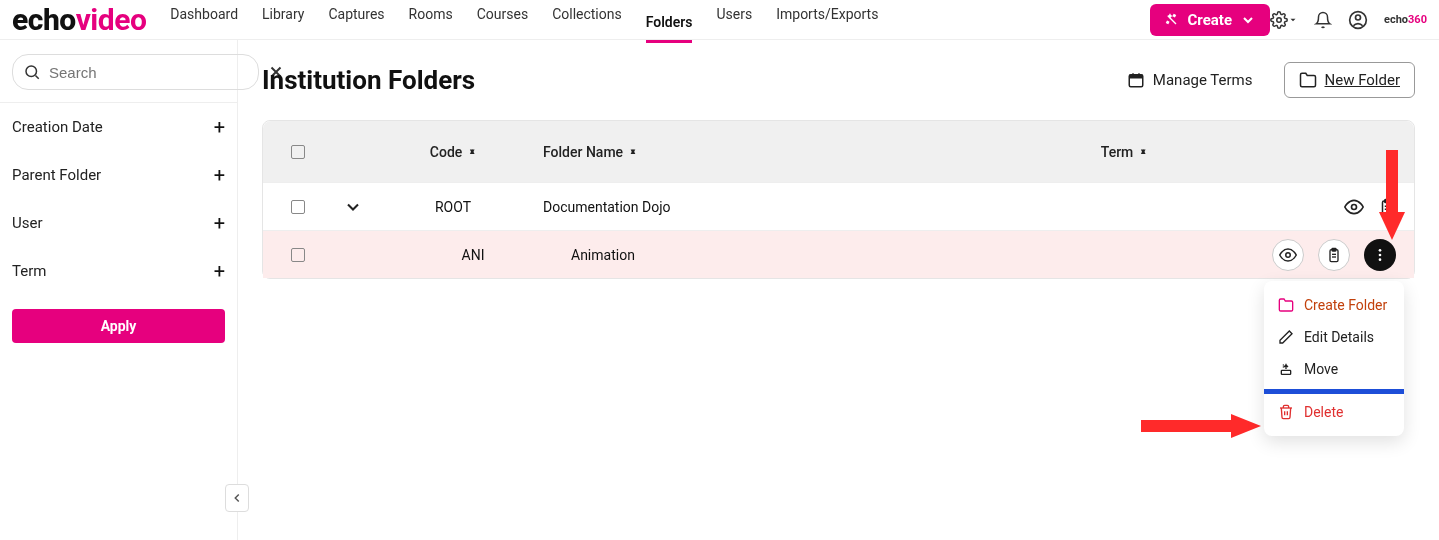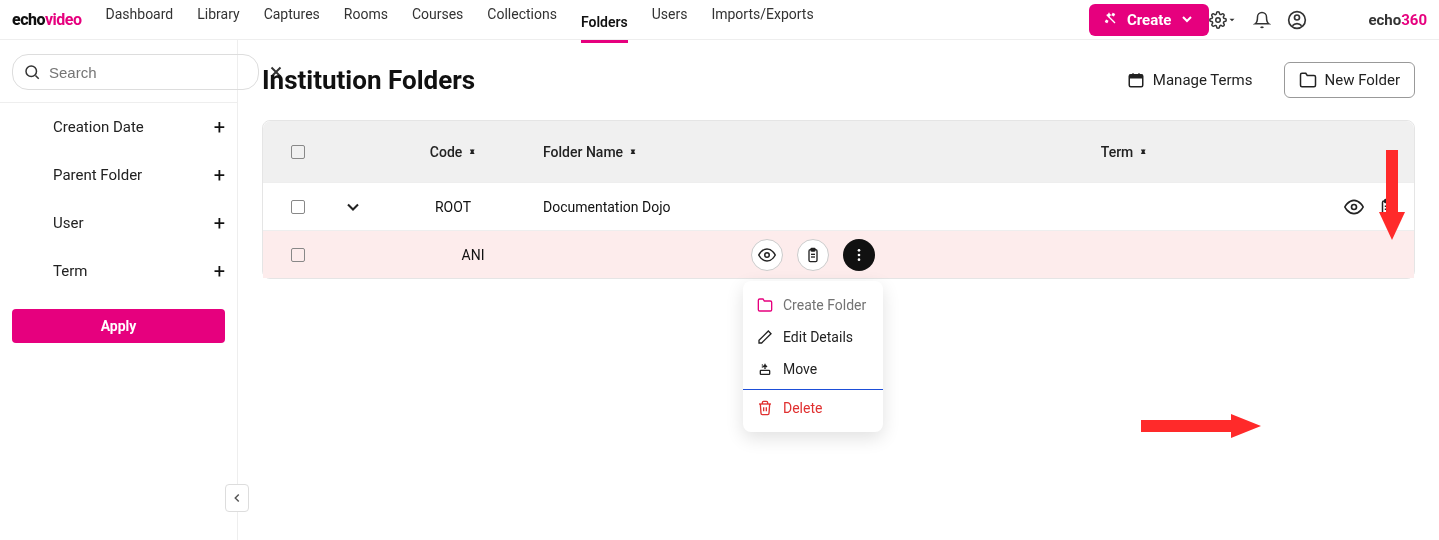--- a/index.html
+++ b/index.html
@@ -1,52 +1,52 @@
 <!DOCTYPE html>
 <html><head>
   <meta charset="utf-8">
   <style>
     * { box-sizing: border-box; margin: 0; padding: 0; }
     body { font-family: -apple-system, BlinkMacSystemFont, "Segoe UI", Roboto, Helvetica, Arial, sans-serif; color: #111; background: #fff; width: 1439px; height: 540px; position: relative; overflow: hidden; }
     
     
     .topnav { display: flex; align-items: center; height: 40px; border-bottom: 1px solid #eee; padding: 0 12px; }
-    .logo { font-size: 16px; font-weight: 700; letter-spacing: -0.5px; margin-right: 24px; }
+    .logo { font-size: 30px; font-weight: 700; letter-spacing: -0.5px; margin-right: 24px; }
     .logo .echo { color: #111; font-weight: 800; }
     .logo .video { color: #e6007e; font-weight: 700; }
     .nav-items { display: flex; gap: 24px; flex: 1; }
     .nav-item { font-size: 14px; color: #333; cursor: pointer; padding: 10px 0; }
     .nav-item.active { color: #111; font-weight: 600; border-bottom: 3px solid #e6007e; margin-top: 8px; }
-    .create-btn { display: flex; gap: 8px; background: #e6007e; color: #fff; border-radius: 6px; padding: 7px 14px; font-weight: 700; font-size: 15px; cursor: pointer; margin-left: 16px; }
+    .create-btn { display: flex; align-items: center; gap: 8px; background: #e6007e; color: #fff; border-radius: 6px; padding: 7px 14px; font-weight: 700; font-size: 15px; cursor: pointer; margin-left: 16px; }
     .create-btn svg { width: 16px; height: 16px; }
     .nav-right { display: flex; align-items: center; gap: 16px; margin-left: auto; }
     .nav-right .icon { cursor: pointer; display: flex; align-items: center; }
-    .echo360 { font-size: 15px; font-weight: 700; color: #333; margin-left: 45px; }
+    .echo360 { font-size: 11px; font-weight: 700; color: #333; }
     .echo360 .n360 { color: #e6007e; }
     
     
     .layout { display: flex; height: calc(540px - 40px); }
     .sidebar { width: 238px; position: relative; border-right: 1px solid #eee; display: flex; flex-direction: column; }
     .search-wrap { display: flex; align-items: center; gap: 8px; padding: 14px 12px 12px 12px; }
     .search-box { flex: 1; display: flex; align-items: center; gap: 8px; border: 1px solid #ddd; border-radius: 16px; padding: 8px 10px; }
     .search-box input { border: none; outline: none; font-size: 15px; flex: 1; color: #555; background: transparent; }
     .search-close { cursor: pointer; }
     .sidebar-divider { height: 1px; background: #eee; }
-    .filter-row { display: flex; justify-content: space-between; align-items: center; padding: 12px 12px; cursor: pointer; font-size: 15px; color: #222; margin-left: 41px; }
+    .filter-row { display: flex; justify-content: space-between; align-items: center; padding: 12px 12px; cursor: pointer; font-size: 15px; color: #222; }
     .filter-row .plus { font-size: 20px; font-weight: 400; color: #111; }
     .apply-btn { margin: 14px 12px; background: #e6007e; color: #fff; border-radius: 4px; padding: 9px 0; text-align: center; font-weight: 700; font-size: 14px; cursor: pointer; }
     .collapse-handle { position: absolute; right: -12px; bottom: 28px; width: 24px; height: 28px; background: #fff; border: 1px solid #ddd; border-radius: 4px; display: flex; align-items: center; justify-content: center; cursor: pointer; }
     
     
     .main { flex: 1; padding: 22px 24px; position: relative; }
     .main-header { display: flex; align-items: center; margin-bottom: 22px; }
     .page-title { font-size: 26px; font-weight: 700; color: #111; }
     .header-actions { margin-left: auto; display: flex; align-items: center; gap: 31px; }
     .manage-terms { display: flex; align-items: center; gap: 8px; font-size: 15px; color: #222; cursor: pointer; }
-    .new-folder { display: flex; align-items: center; gap: 8px; font-size: 15px; color: #222; cursor: pointer; border: 1px solid #999; border-radius: 6px; padding: 8px 14px; }
+    .new-folder { display: flex; align-items: center; gap: 8px; font-size: 15px; color: #222; cursor: pointer; border: 1px solid #999; border-radius: 6px; padding: 8px 14px; text-decoration: underline; }
     
     
     .table { border: 1px solid #e5e5e5; border-radius: 8px; overflow: visible; }
     .thead { display: flex; align-items: center; background: #f0f0f0; height: 61px; padding: 0 10px; border-radius: 8px 8px 0 0; font-size: 14px; color: #222; }
     .col-check { width: 50px; display: flex; justify-content: center; }
     .col-expand { width: 60px; }
     .col-code { width: 140px; text-align: center; }
     .col-name { flex: 1; padding-left: 20px; }
     .col-term { width: 160px; text-align: center; }
     .col-actions { width: 200px; }
@@ -59,22 +59,22 @@
     .expand-caret { cursor: pointer; }
     .col-name-cell { flex: 1; padding-left: 20px; }
     .row-actions { width: 200px; display: flex; justify-content: flex-end; align-items: center; gap: 14px; padding-right: 8px; position: relative; }
     .icon-btn { cursor: pointer; display: flex; align-items: center; justify-content: center; }
     .icon-btn.circle { width: 32px; height: 32px; border-radius: 50%; border: 1px solid #ccc; background: #fff; }
     .more-btn { width: 32px; height: 32px; border-radius: 50%; background: #111; color: #fff; display: flex; align-items: center; justify-content: center; cursor: pointer; }
     
     
     .dropdown { position: absolute; top: 42px; right: 0; width: 140px; background: #fff; border-radius: 8px; box-shadow: 0 6px 18px rgba(0,0,0,0.12); padding: 8px 0; z-index: 10; }
     .dropdown-item { display: flex; align-items: center; gap: 10px; padding: 8px 14px; font-size: 14px; cursor: pointer; color: #222; }
-    .dropdown-item.accent { color: #737373; }
-    .dropdown-item.danger { color: #e03030; border-top: 1px solid #1d4ed8; padding-top: 10px; margin-top: 4px; }
+    .dropdown-item.accent { color: #c2410c; }
+    .dropdown-item.danger { color: #e03030; border-top: 5px solid #1d4ed8; padding-top: 10px; margin-top: 4px; }
     .dropdown-item svg { flex-shrink: 0; }
     
     
     .arrow-down { position: absolute; top: 110px; right: 32px; pointer-events: none; }
     .arrow-right { position: absolute; top: 372px; right: 178px; pointer-events: none; }
     
     svg { display: block; }
   </style>
 </head>
 <body>
@@ -267,20 +267,21 @@
           </span>
         </div>
       </div>
 
       <div class="trow highlighted">
         <div class="col-check">
             <div class="checkbox"></div>
           </div>
         <div class="col-expand"></div>
         <div class="col-code" style="text-align:center;padding-left:40px;">ANI</div>
+        <div class="col-name-cell" style="padding-left:48px;">Animation</div>
         <div class="col-term"></div>
         <div class="row-actions">
           <span class="icon-btn circle">
             <svg width="18" height="18" viewBox="0 0 24 24" fill="none" stroke="#222" stroke-width="2">
                 <path d="M1 12s4-8 11-8 11 8 11 8-4 8-11 8-11-8-11-8z"></path>
                 <circle cx="12" cy="12" r="3"></circle>
               </svg>
           </span>
           <span class="icon-btn circle">
             <svg width="16" height="16" viewBox="0 0 24 24" fill="none" stroke="#222" stroke-width="2">

